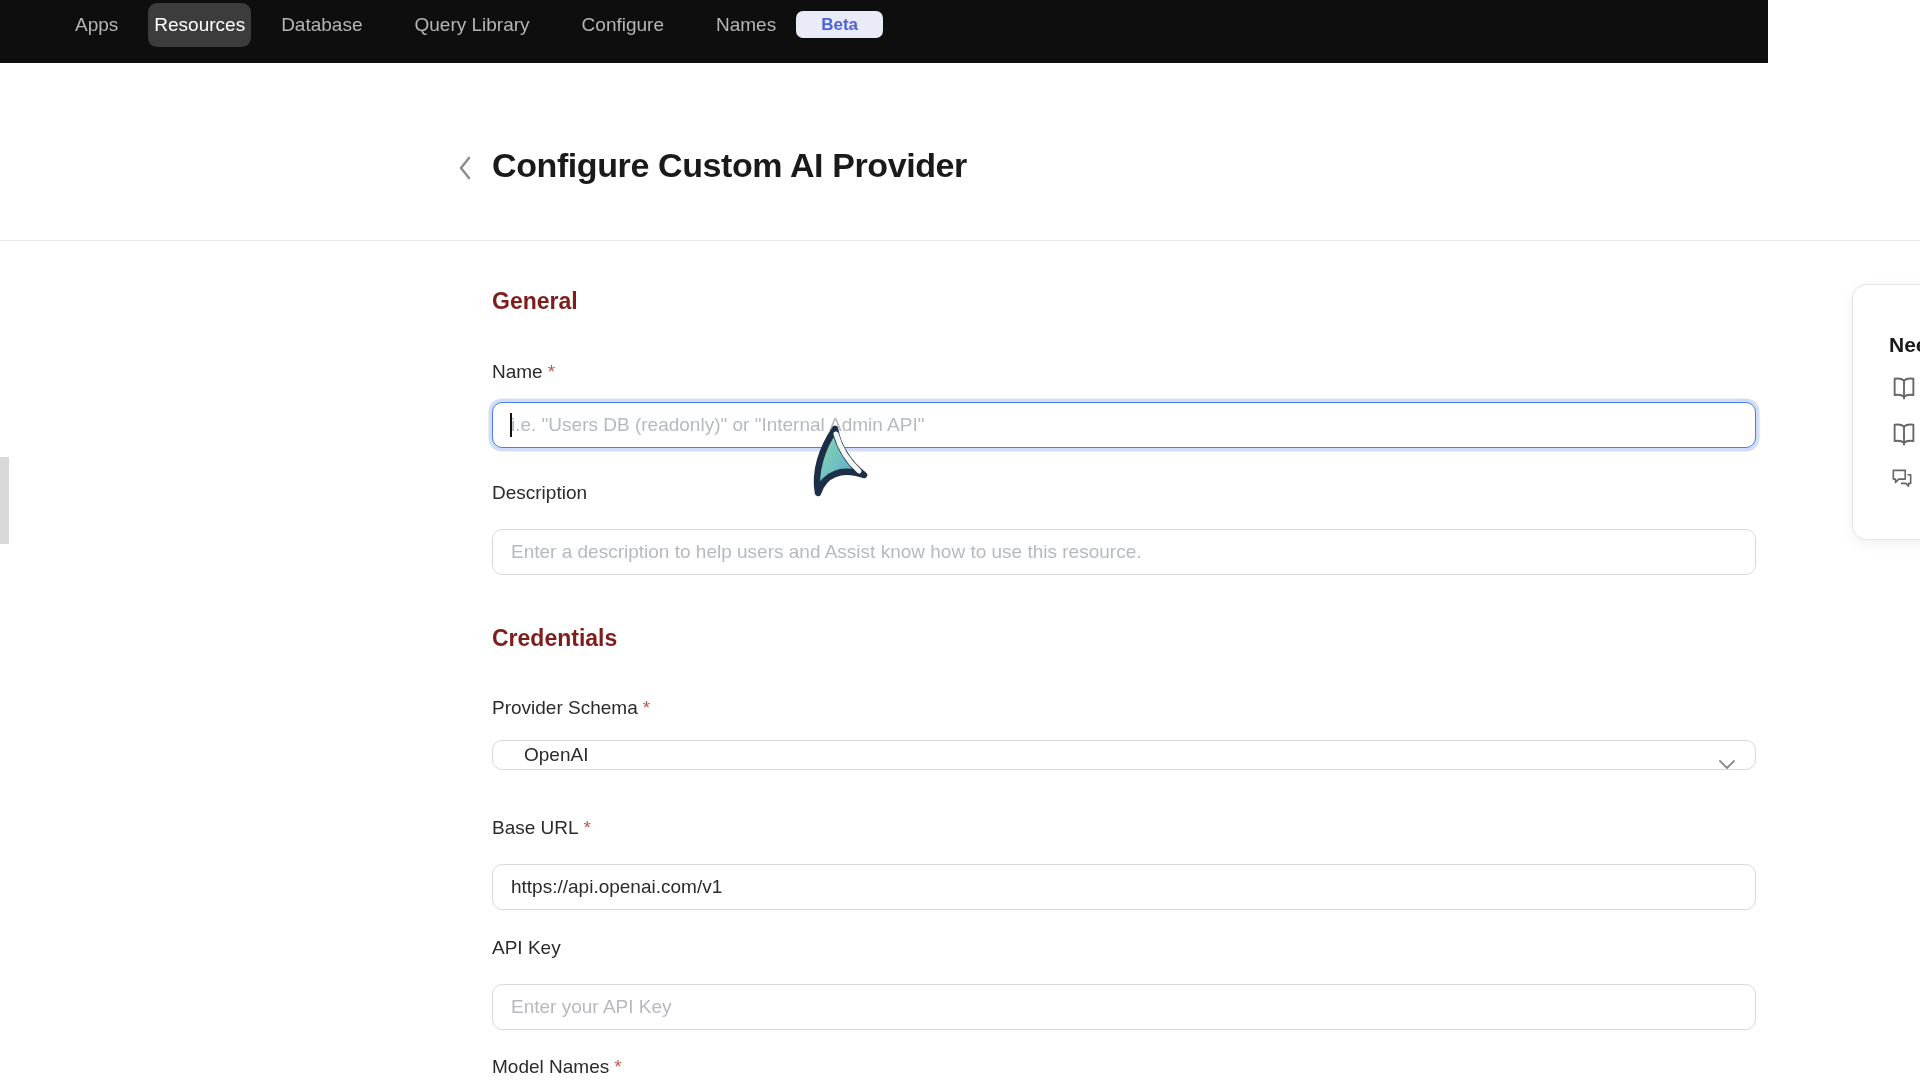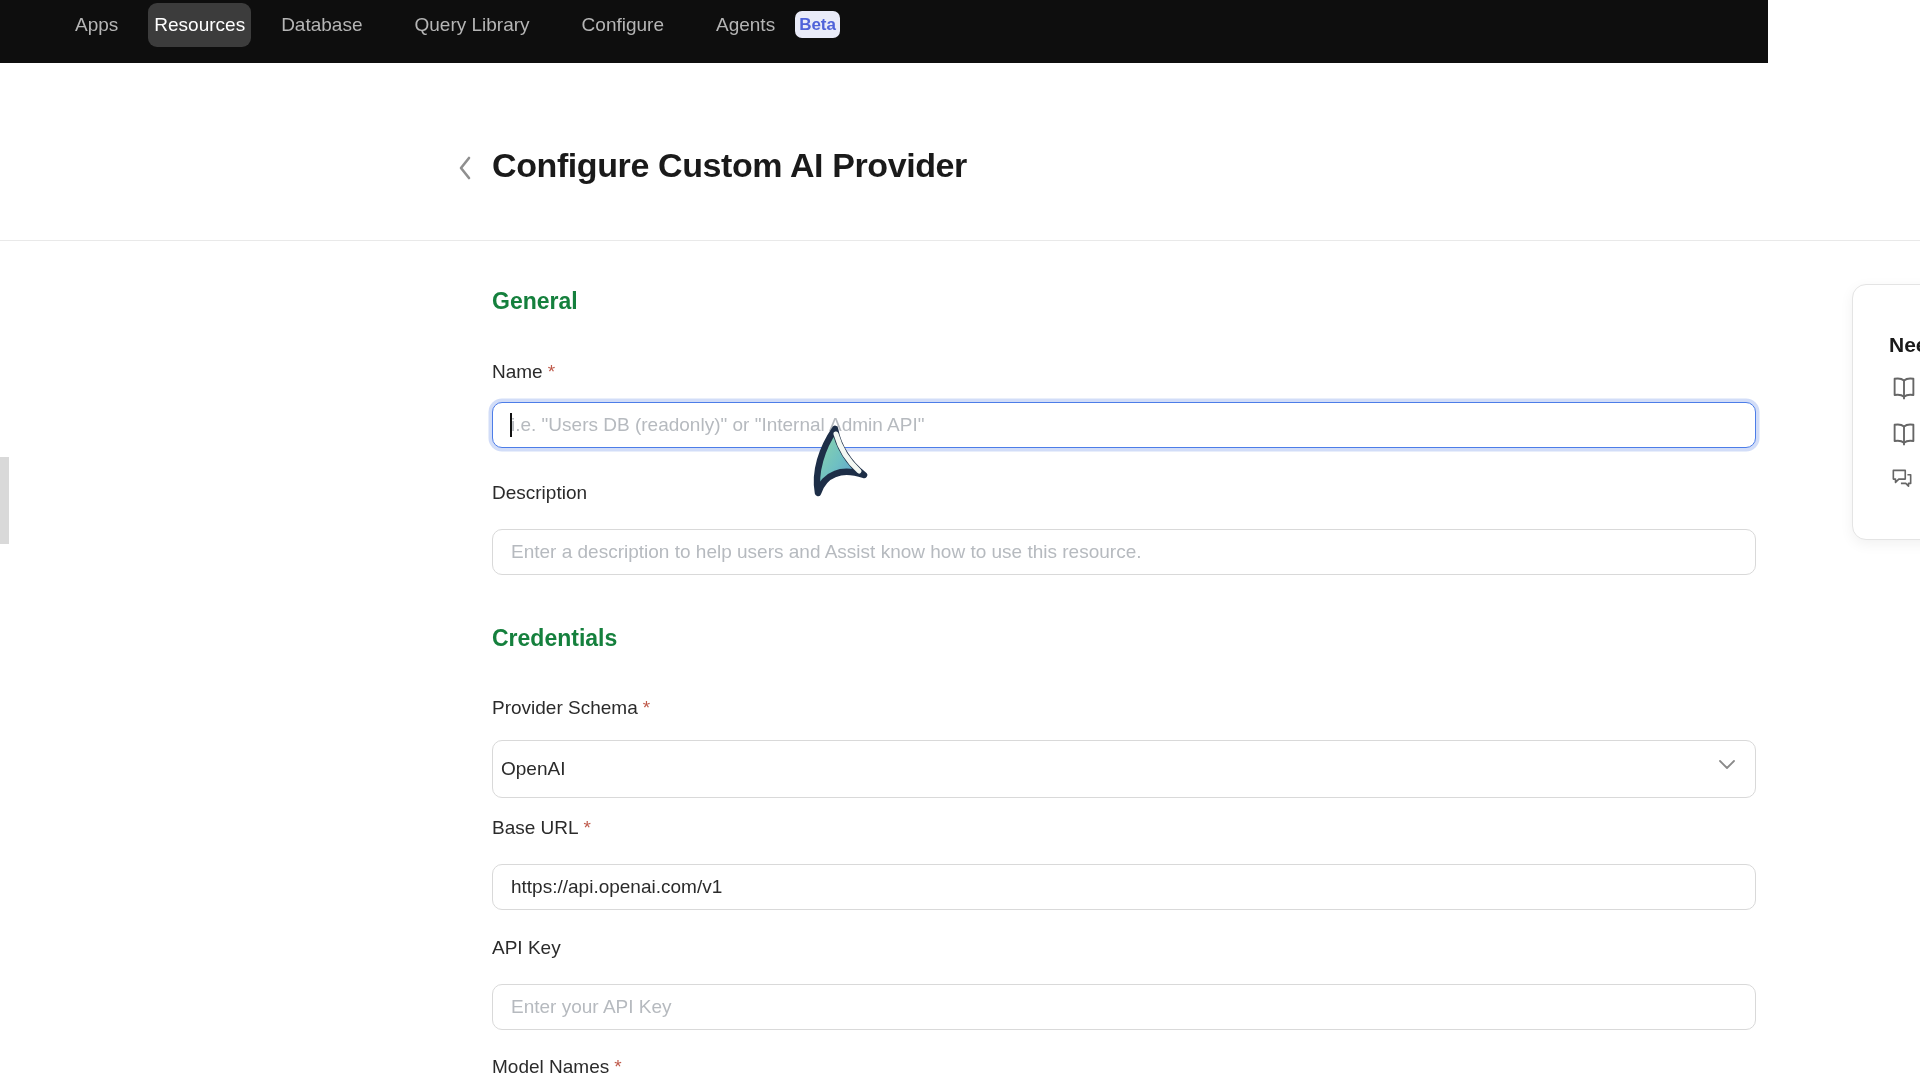--- a/index.html
+++ b/index.html
@@ -17,21 +17,21 @@
     color:#b5b5b5; font-size:19px; font-weight:500; white-space:nowrap;
     cursor:pointer; line-height:40px;
   }
   .nav-item.selected {
     color:#ffffff; background:#3c3c3c; border-radius:9px;
     padding:0 6px; margin:0 -22px; height:44px; line-height:44px;
   }
   .nav-agents-wrap { display:flex; align-items:center; gap:20px; }
   .beta-badge {
     background:#e9ebf8; color:#4f62d9; font-size:17px; font-weight:700;
-    border-radius:7px; padding:5px 4px; line-height:1;
+    border-radius:7px; padding:5px 25px; line-height:1;
   }
 
   
   .back-btn {
     position:absolute; left:448; top:150px; left:448px; width:34px; height:36px;
     display:flex; align-items:center; justify-content:center; cursor:pointer;
   }
   .page-title {
     position:absolute; left:492px; top:146px; font-size:34px; font-weight:700;
     color:#1a1a1a; letter-spacing:-0.4px;
@@ -39,21 +39,21 @@
   .header-divider {
     position:absolute; left:0; top:240px; width:1920px; height:1px; background:#e9e9e9;
   }
   .left-strip {
     position:absolute; left:0; top:457px; width:9px; height:87px; background:#d9d9d9;
   }
 
   
   .section-heading {
     position:absolute; left:492px; width:1264px;
-    font-size:23px; font-weight:700; color:#15803d;
+    font-size:23px; font-weight:700; color:#7f1d1d;
   }
   .field { position:absolute; left:492px; width:1264px; }
   .field-label { font-size:19px; color:#2b2b2b; line-height:24px; }
   .req { color:#bf5a4b; margin-left:5px; font-size:19px; }
   .text-input {
     display:block; width:1264px; height:46px; margin-top:24px;
     border:1px solid #d9d9d9; border-radius:10px; background:#fff;
     font-family:"Liberation Sans","DejaVu Sans",sans-serif;
     font-size:19px; color:#2b2b2b; padding:0 18px; outline:none;
   }
@@ -61,23 +61,23 @@
   .input-wrap { position:relative; margin-top:18px; width:1264px; }
   .input-wrap .text-input { margin-top:0; }
   .text-input.focused {
     border:1.5px solid #4c7de8;
     box-shadow:0 0 0 3.5px #d2ddf8;
   }
   .caret {
     position:absolute; left:18px; top:11px; width:2px; height:24px; background:#111;
   }
   .select-box {
-    position:relative; width:1264px; height:58px; margin-top:20px;
+    position:relative; width:1264px; height:30px; margin-top:20px;
     border:1px solid #d9d9d9; border-radius:10px; background:#fff;
-    display:flex; align-items:center; padding:0 8px; cursor:pointer;
+    display:flex; align-items:center; padding:0 31px; cursor:pointer;
     font-size:19px; color:#2b2b2b;
   }
   .select-chevron { position:absolute; right:16px; top:11px; }
 
   
   .help-card {
     position:absolute; left:1852px; top:284px; width:320px; height:256px;
     background:#ffffff; border:1px solid #e4e4e4; border-radius:14px;
     box-shadow:0 4px 14px rgba(0,0,0,0.06);
     padding:48px 0 0 36px;
@@ -94,21 +94,21 @@
 
 <div class="page">
 
   <div class="topnav">
     <div class="nav-item">Apps</div>
     <div class="nav-item selected">Resources</div>
     <div class="nav-item">Database</div>
     <div class="nav-item">Query Library</div>
     <div class="nav-item">Configure</div>
     <div class="nav-agents-wrap">
-      <div class="nav-item">Agents</div>
+      <div class="nav-item">Names</div>
       <div class="beta-badge">Beta</div>
     </div>
   </div>
 
   <div class="back-btn">
     <svg width="20" height="28" viewBox="0 0 20 28" fill="none">
       <path d="M14 4 L6 14 L14 24" stroke="#8f8f8f" stroke-width="2.6" stroke-linecap="round" stroke-linejoin="round"></path>
     </svg>
   </div>
   <div class="page-title">Configure Custom AI Provider</div>

